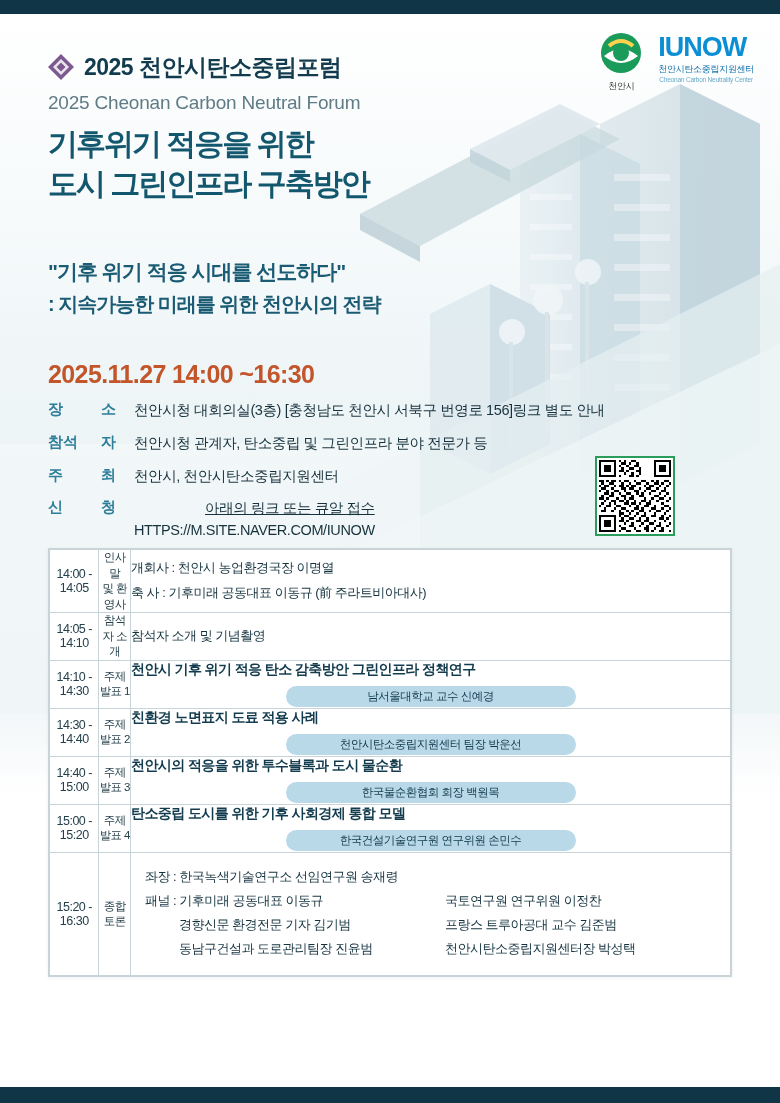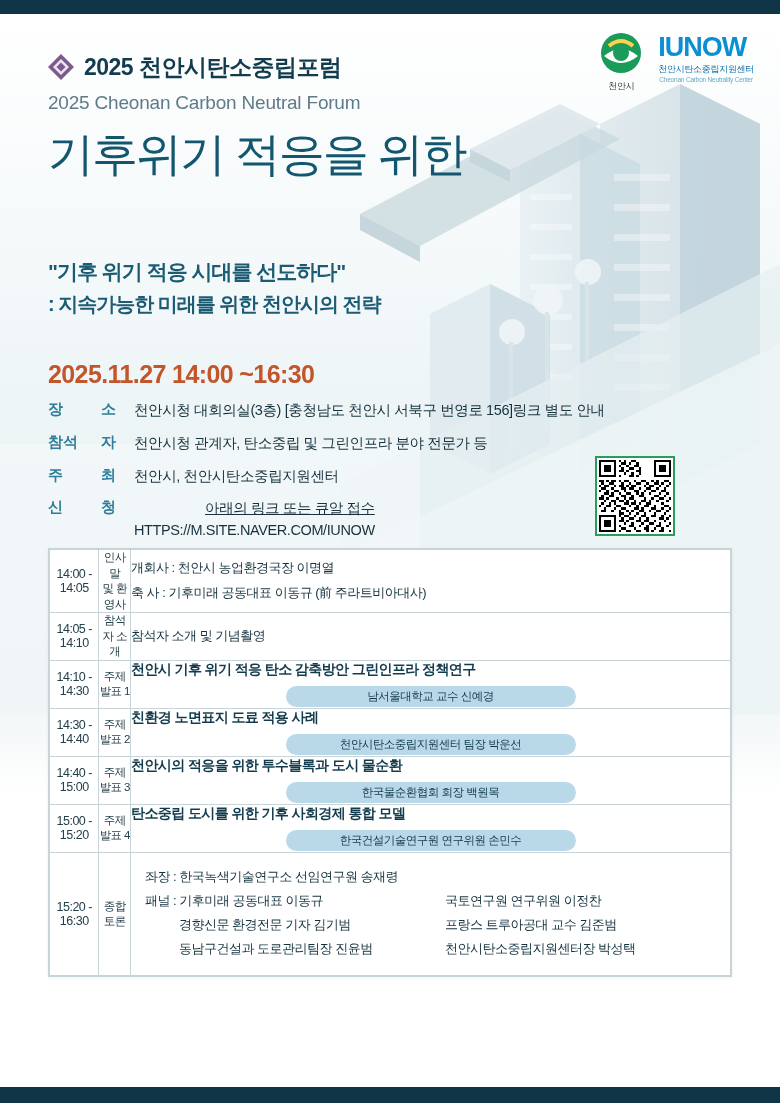--- a/index.html
+++ b/index.html
@@ -54,21 +54,21 @@
   .logo-cheonan-mark { width: 42px; height: 42px; margin: 0 auto; }
   .logo-cap { font-size: 9px; color: #333; margin-top: 2px; letter-spacing: -0.3px; }
   .logo-cdnc-mark { height: 30px; display: flex; align-items: center; }
   .logo-cdnc-text { font-size: 27px; font-weight: bold; color: #0b8fd4; letter-spacing: -1px; font-family: "Liberation Sans", sans-serif; }
   .logo-cdnc-sub { font-size: 9px; color: #0b6ea8; margin-top: 1px; letter-spacing: -0.3px; }
   .logo-cdnc-sub2 { font-size: 6.5px; color: #67a9c9; letter-spacing: -0.2px; }
 
   
   .main-title { position: absolute; top: 124px; left: 48px; z-index: 3; }
   .main-title .l1, .main-title .l2 {
-    font-size: 46px; font-weight: normal; color: #12576e; letter-spacing: -2px; line-height: 1.33;
+    font-size: 30px; font-weight: bold; color: #12576e; letter-spacing: -2px; line-height: 1.33;
   }
 
   .sub-quote { position: absolute; top: 256px; left: 48px; z-index: 3;
     font-size: 21px; font-weight: bold; color: #1b5b73; letter-spacing: -1px; line-height: 1.55; }
   .sub-quote .l2 { font-size: 20px; font-weight: bold; color: #1b5b73; }
 
   .date-line { position: absolute; top: 360px; left: 48px; z-index: 3;
     font-size: 25px; font-weight: bold; color: #c2552a; letter-spacing: -0.6px; }
 
   
@@ -210,20 +210,21 @@
       <div class="logo-cdnc-mark">
         <span class="logo-cdnc-text">IUNOW</span>
       </div>
       <div class="logo-cdnc-sub">천안시탄소중립지원센터</div>
       <div class="logo-cdnc-sub2">Cheonan Carbon Neutrality Center</div>
     </div>
   </div>
 
   <div class="main-title">
     <div class="l1">기후위기 적응을 위한</div>
+    <div class="l2">도시 그린인프라 구축방안</div>
   </div>
 
   <div class="sub-quote">
     <div class="l1">"기후 위기 적응 시대를 선도하다"</div>
     <div class="l2">: 지속가능한 미래를 위한 천안시의 전략</div>
   </div>
 
   <div class="date-line">2025.11.27 14:00 ~16:30</div>
 
   <div class="info">

